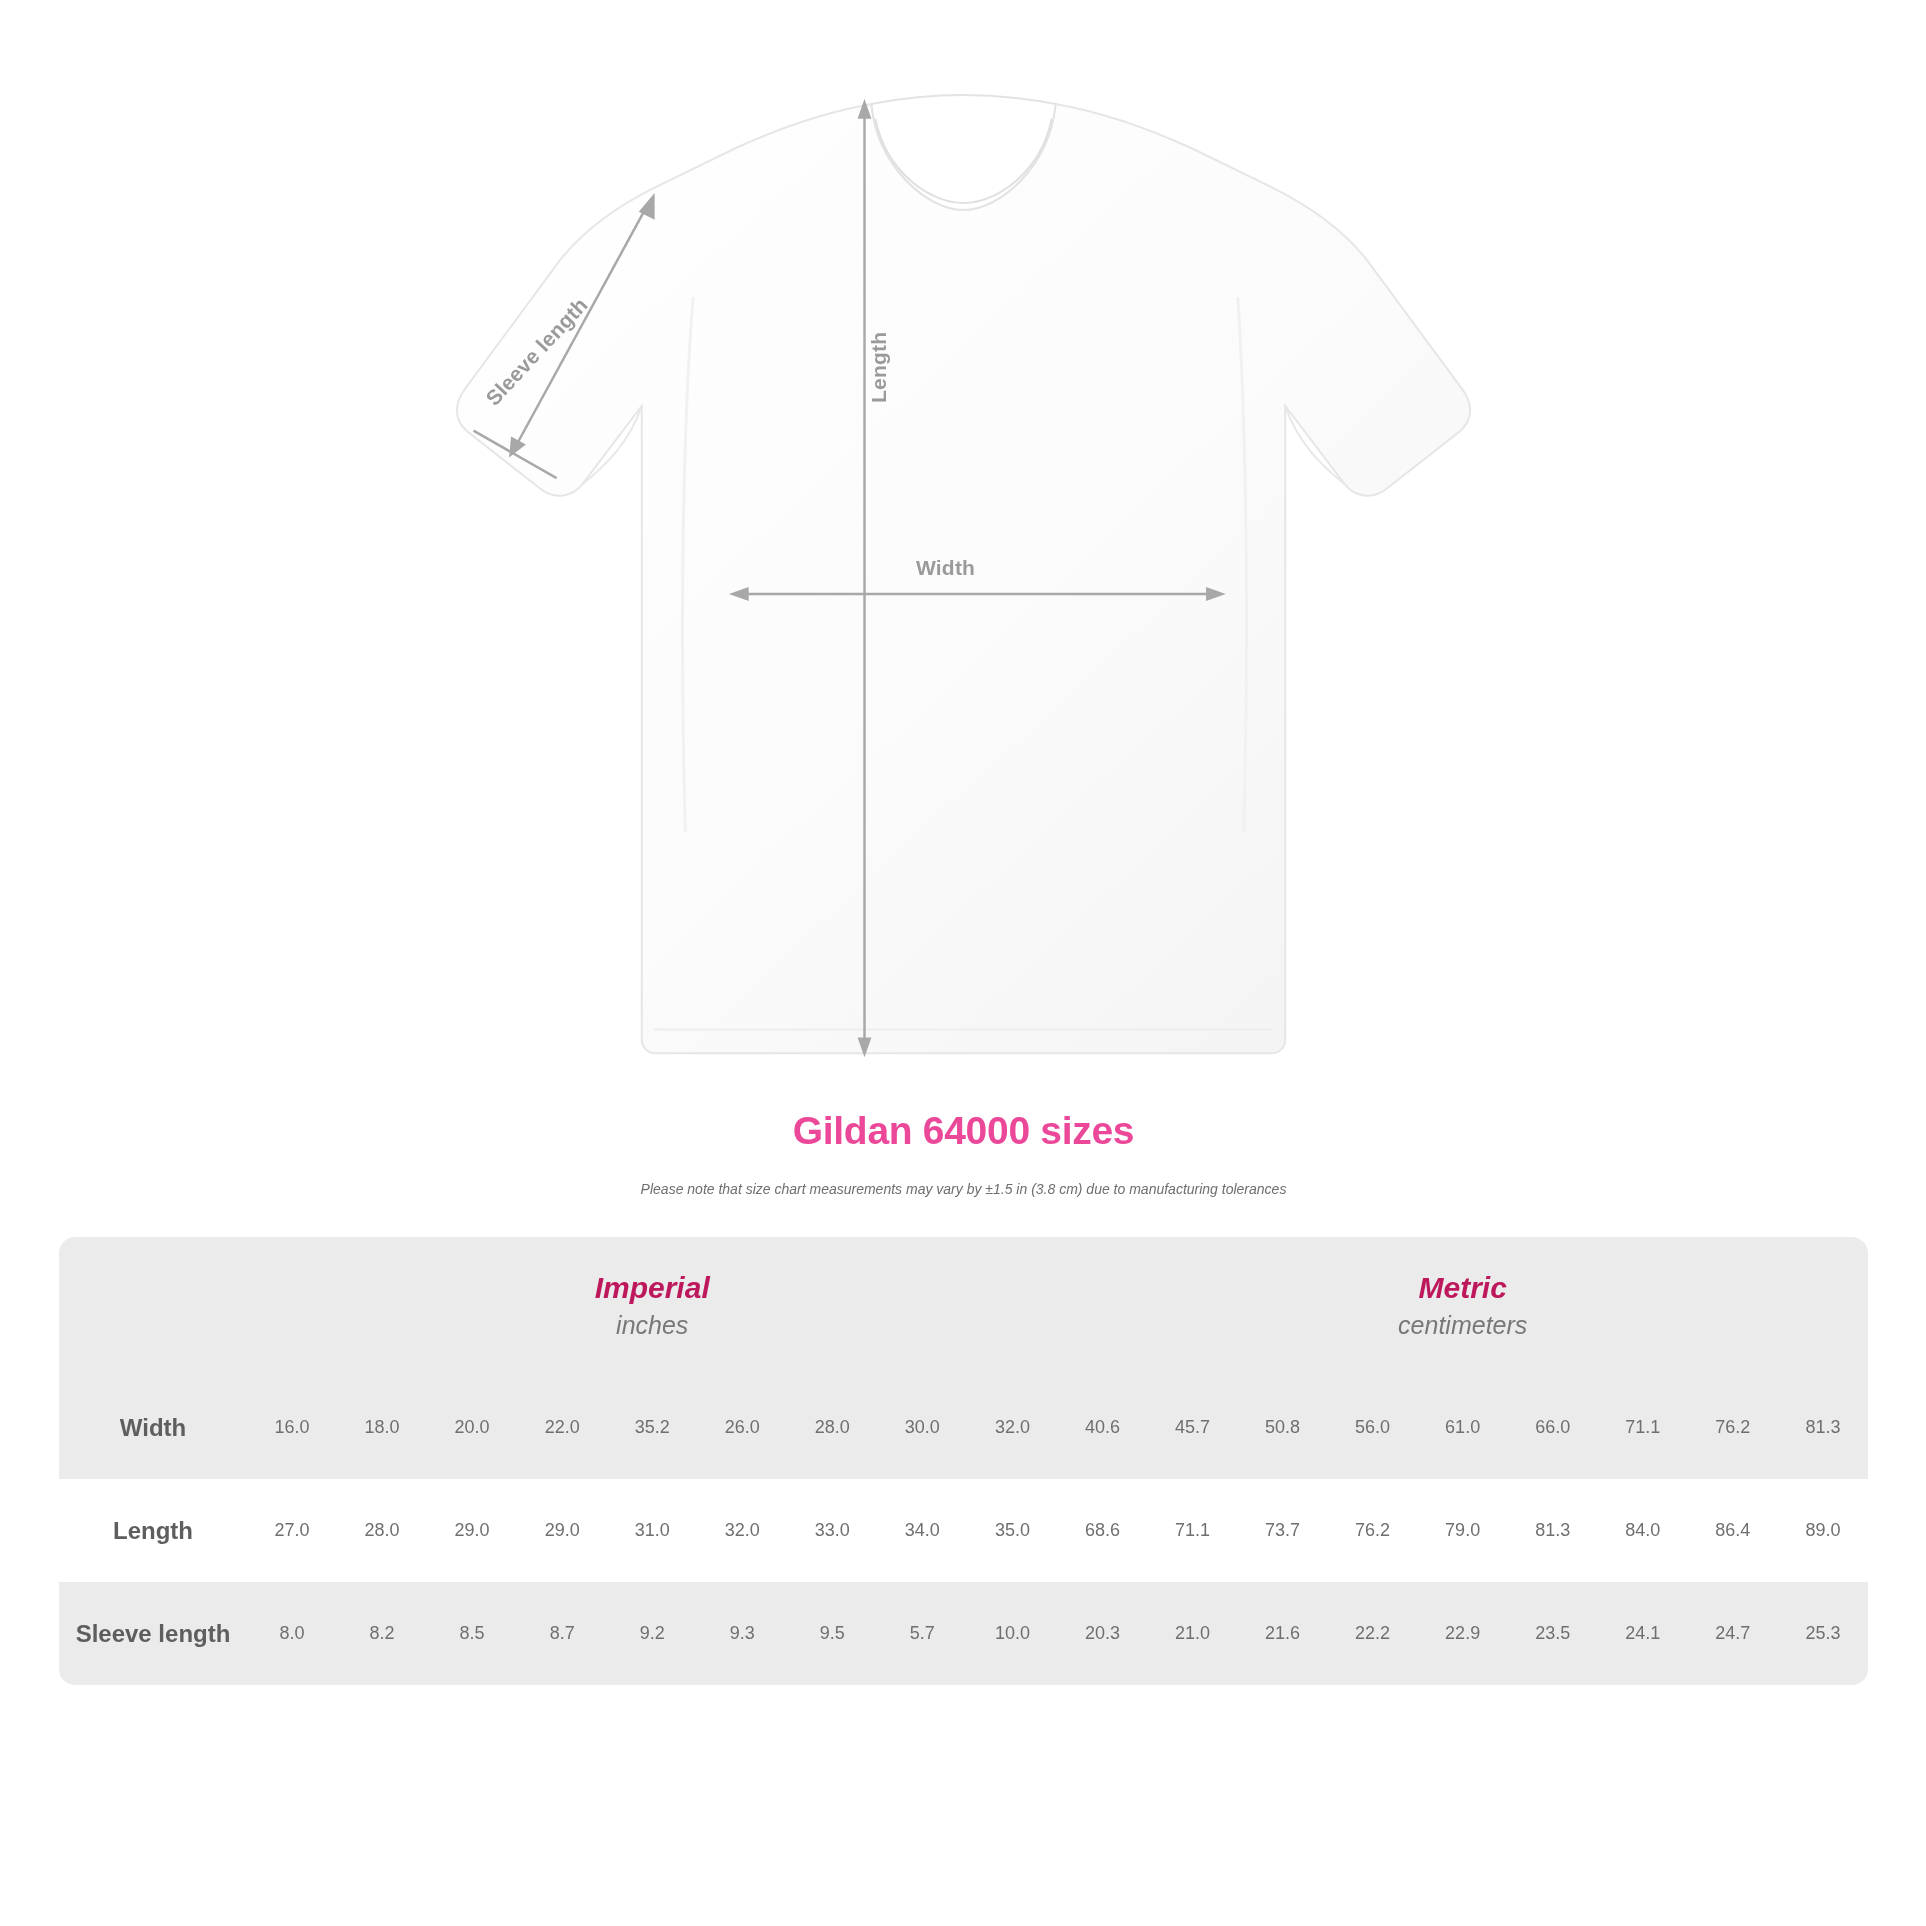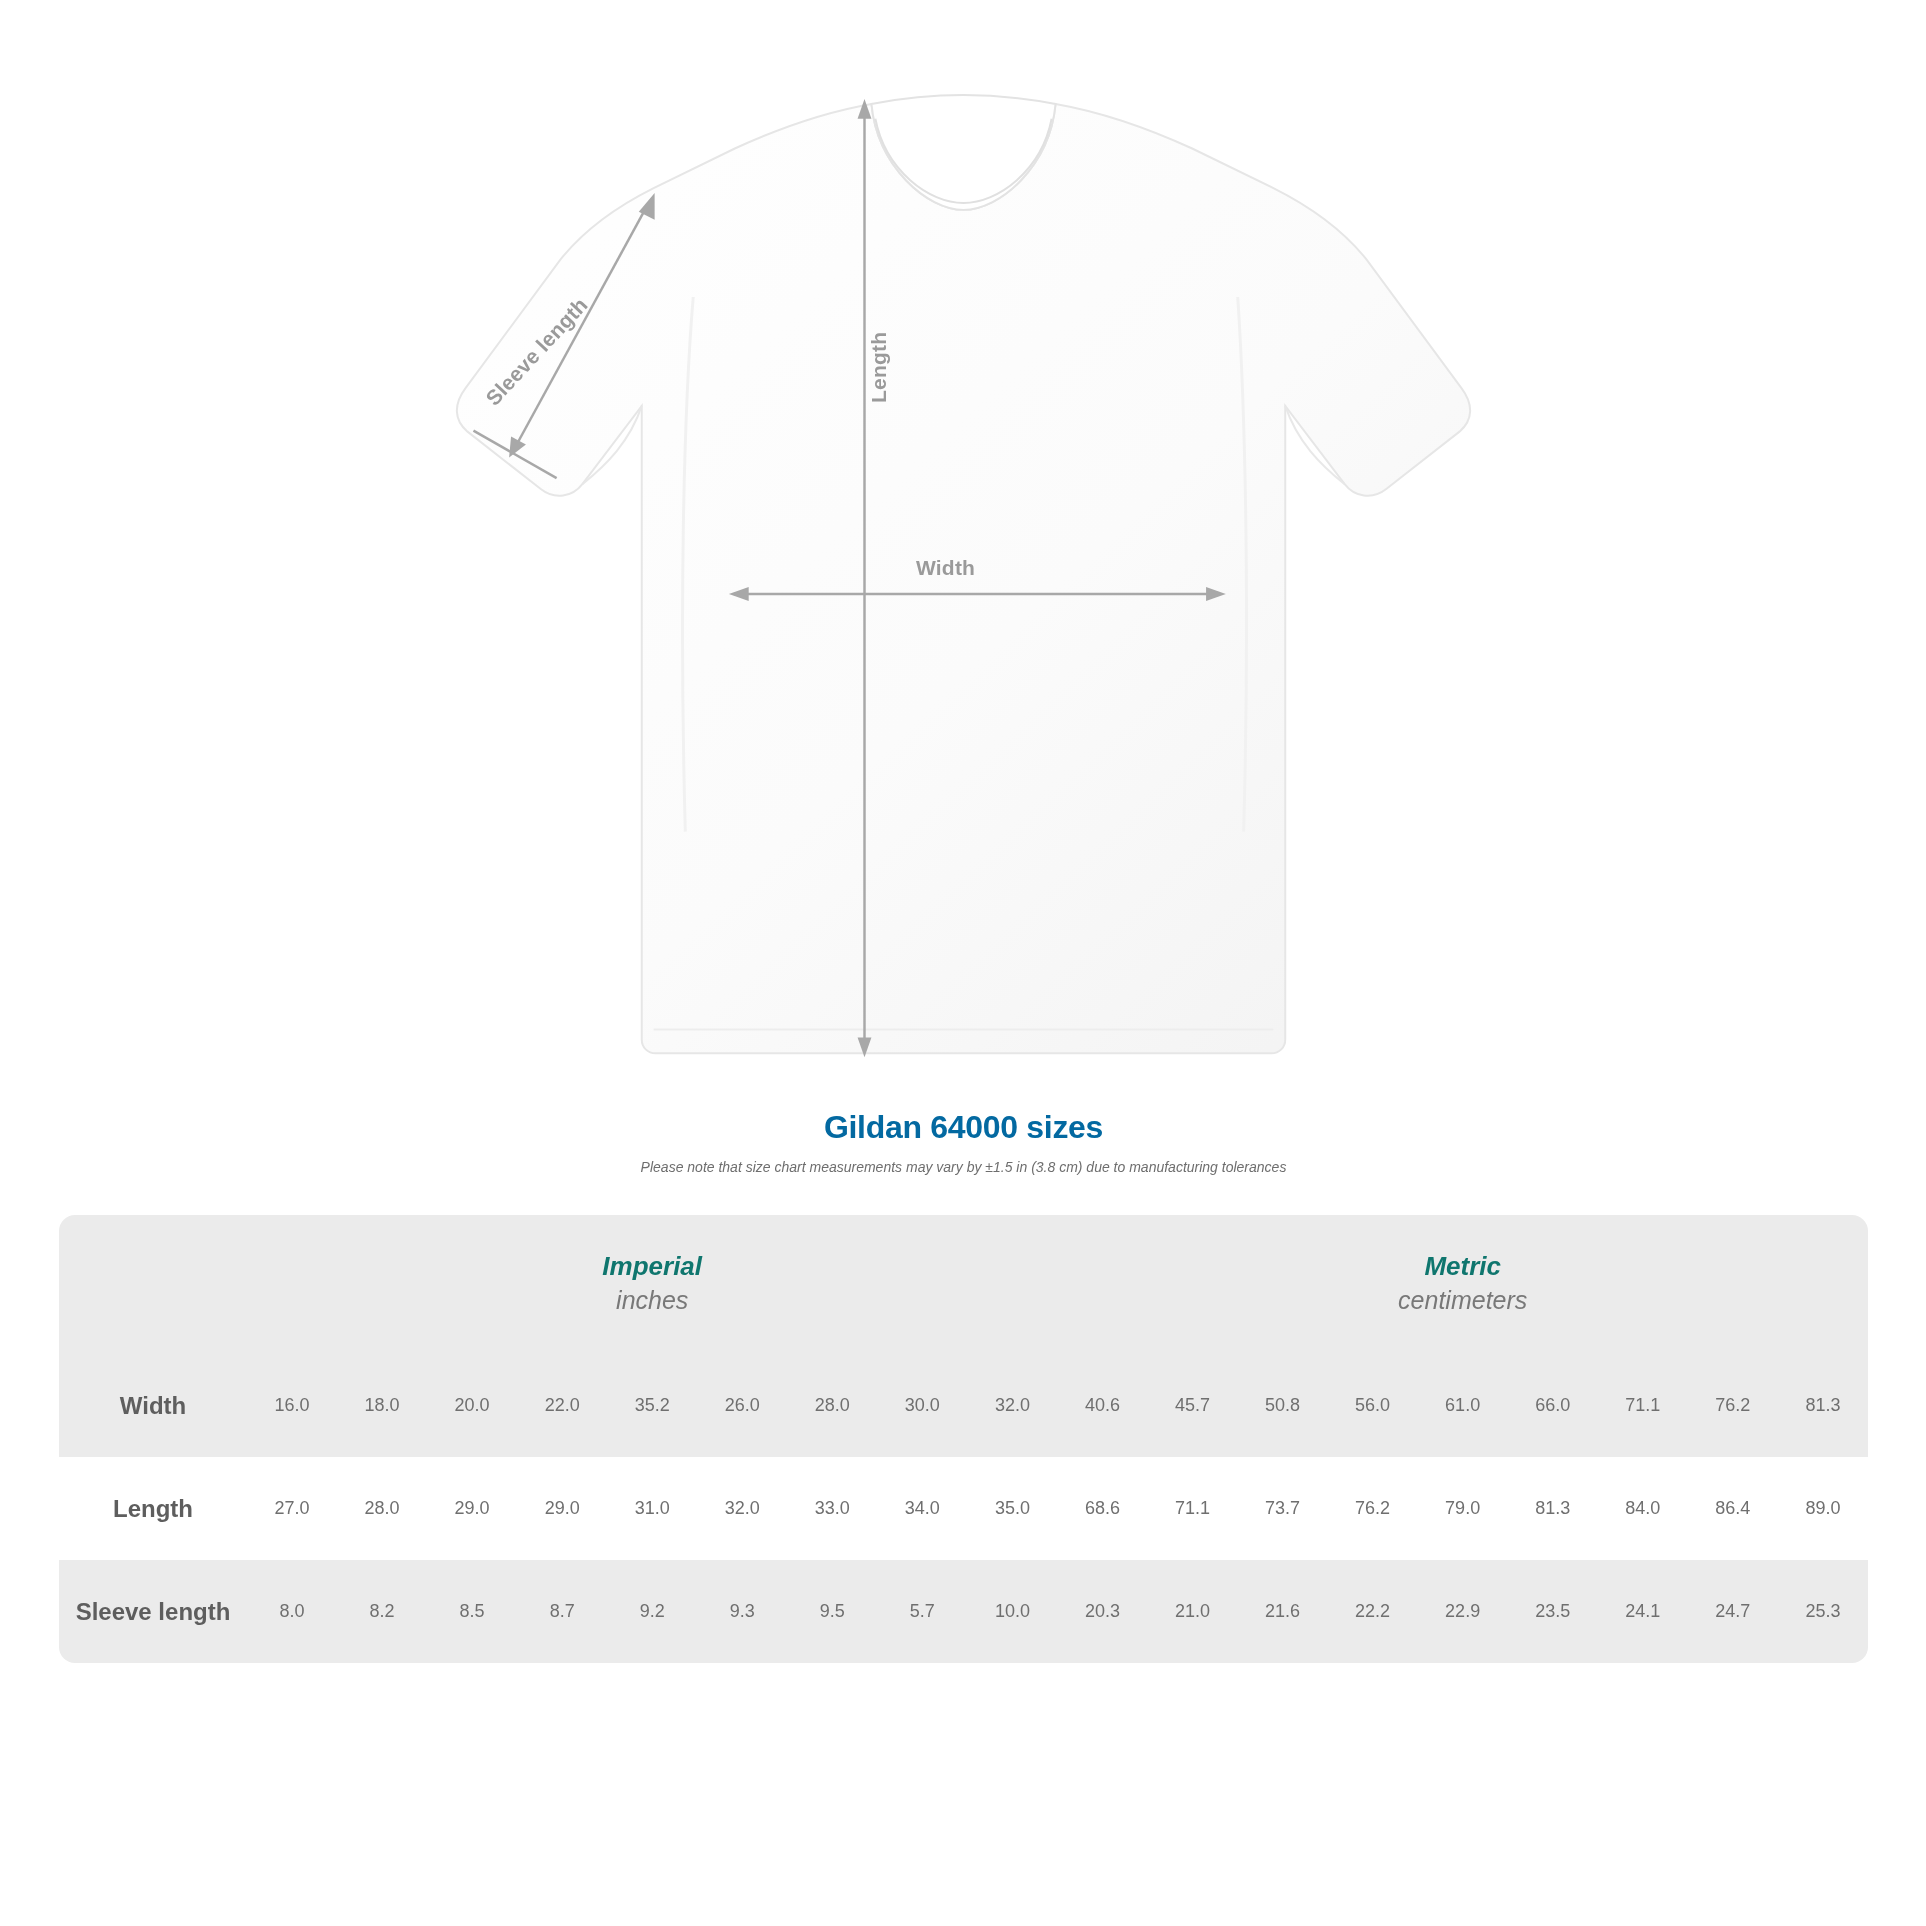--- a/index.html
+++ b/index.html
@@ -55,24 +55,24 @@
     transform: rotate(-47deg);
     transform-origin: left top;
   }
 
   
   .title-block {
     text-align: center;
     margin-top: 20px;
   }
   .chart-title {
-    font-size: 32px;
-    font-weight: bold;
-    color: #0369a1;
-    margin: 0 0 13px 0;
+    font-size: 39px;
+    font-weight: bold;
+    color: #ec4899;
+    margin: 0 0 28px 0;
     letter-spacing: -0.3px;
   }
   .chart-note {
     font-size: 14px;
     font-style: italic;
     color: #6e6e6e;
     margin: 0;
   }
 
   
@@ -95,24 +95,24 @@
     font-weight: bold;
     border: 0;
   }
   
   tr.unit-row td {
     background: #ebebeb;
     height: 139px;
     padding: 0;
   }
   .unit-name {
-    font-size: 26px;
+    font-size: 30px;
     font-style: italic;
     font-weight: bold;
-    color: #0f766e;
+    color: #be185d;
     line-height: 1.25;
   }
   .unit-sub {
     font-size: 25px;
     font-style: italic;
     font-weight: normal;
     color: #787878;
     line-height: 1.5;
   }
   

